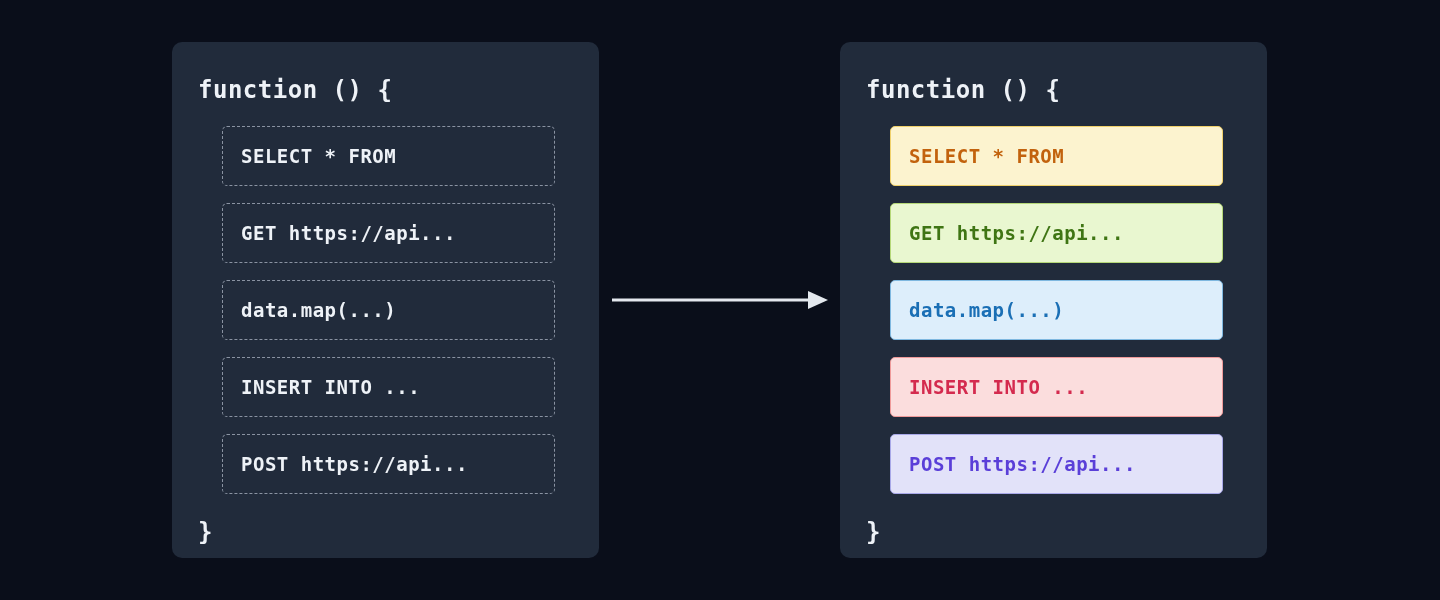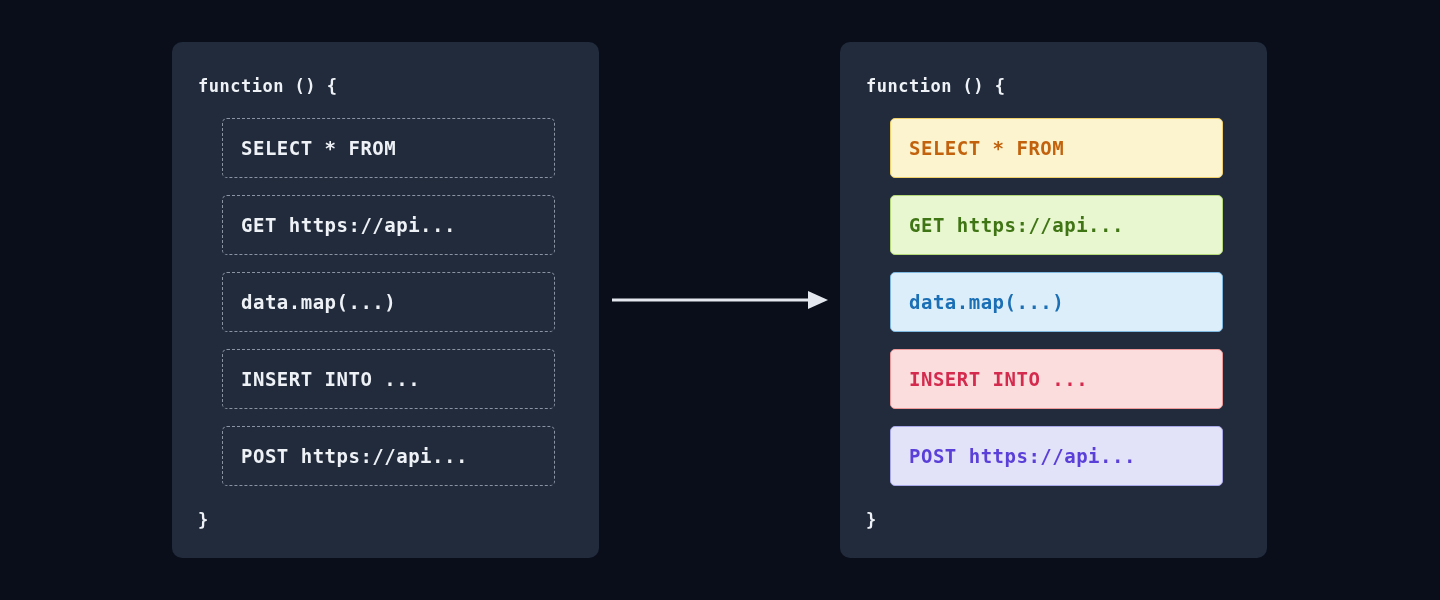--- a/index.html
+++ b/index.html
@@ -18,21 +18,21 @@
     top: 42px;
     width: 427px;
     height: 516px;
     border-radius: 10px;
     padding: 26px;
     font-weight: bold;
   }
   .panel-left { left: 172px; }
   .panel-right { left: 840px; }
   .panel-header, .panel-footer {
-    font-size: 17px;
+    font-size: 24px;
     letter-spacing: 0.5px;
   }
   .panel-header { margin: 8px 0 22px 0; }
   .panel-footer { margin-top: 24px; }
   .box-list {
     margin-left: 24px;
     margin-right: 18px;
     display: flex;
     flex-direction: column;
     gap: 17px;

